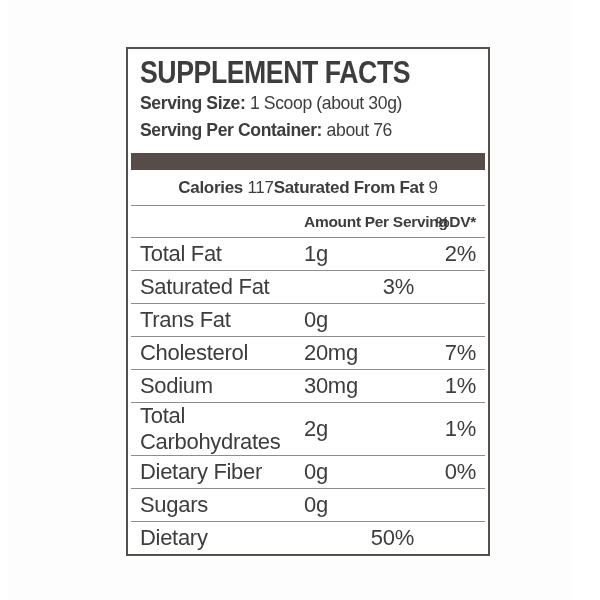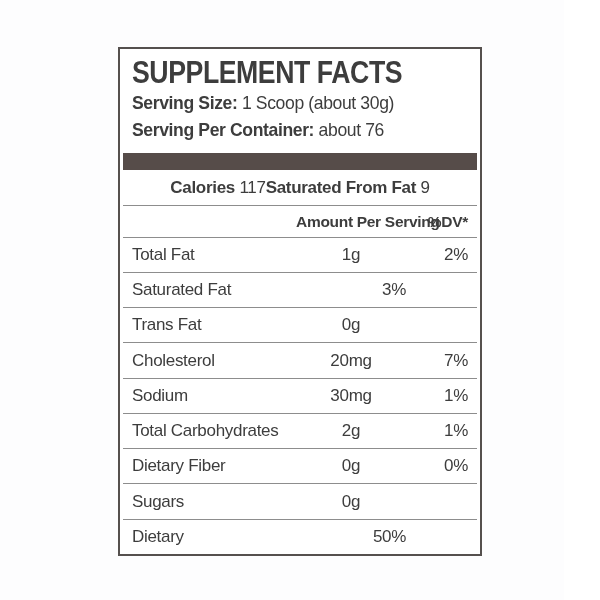--- a/index.html
+++ b/index.html
@@ -2,20 +2,21 @@
 <html><head>
 <meta charset="utf-8">
 <style>
   html,body{margin:0;padding:0;background:#ffffff;}
   .canvas{
     position:relative;
     width:564px;height:600px;
     background:#fdfdfe;
     font-family:"Liberation Sans", sans-serif;
     overflow:hidden;
+    margin-left:8px;
   }
   .panel{
     position:absolute;
     left:118px; top:47px;
     width:364px; height:509px;
     box-sizing:border-box;
     background:#ffffff;
     border:2.5px solid var(--c-border,#55504e);
     color:var(--c-text,#3d3d3d);
     display:flex;
@@ -76,26 +77,26 @@
     display:flex;
     flex-direction:column;
     margin:0 3px;
   }
   .row{
     flex:1;
     display:grid;
     grid-template-columns:1fr 110px 62px;
     align-items:center;
     padding:0 9px;
-    font-size:17px;
+    font-size:22px;
     letter-spacing:-0.3px;
   }
   .row + .row{border-top:1.5px solid var(--c-sep,#8d8d8d);}
   .row .c-name{text-align:left;}
-  .row .c-amt{text-align:center;}
+  .row .c-amt{text-align:left;}
   .row .c-dv{text-align:right;}
 </style>
 </head>
 <body>
 
 <div class="canvas">
   <div class="panel" style="--c-border: #55504e; --c-bar: #564c49; --c-text: #3d3d3d; --c-sep: #8d8d8d; background: rgb(255, 255, 255);">
 
     <div class="title">SUPPLEMENT FACTS</div>
 

